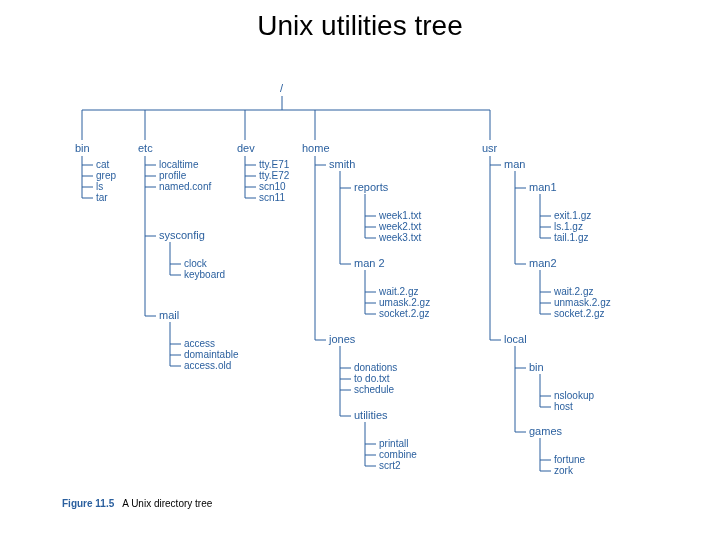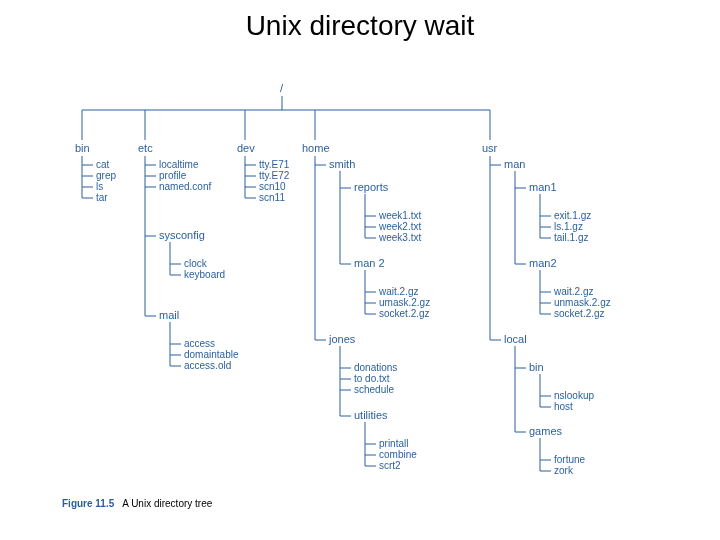--- a/index.html
+++ b/index.html
@@ -47,21 +47,21 @@
     font-family: Arial, sans-serif;
   }
   line {
     stroke: #2a5f9e;
     stroke-width: 1;
   }
 </style>
 </head>
 <body>
 
-<div class="title">Unix directory wait</div>
+<div class="title">Unix utilities tree</div>
 
 <svg width="720" height="540">
 
   <text class="dir" x="280" y="92">/</text>
   <line x1="282" y1="96" x2="282" y2="110"></line>
 
   <line x1="82" y1="110" x2="490" y2="110"></line>
 
   <line x1="82" y1="110" x2="82" y2="140"></line>
   <line x1="145" y1="110" x2="145" y2="140"></line>

